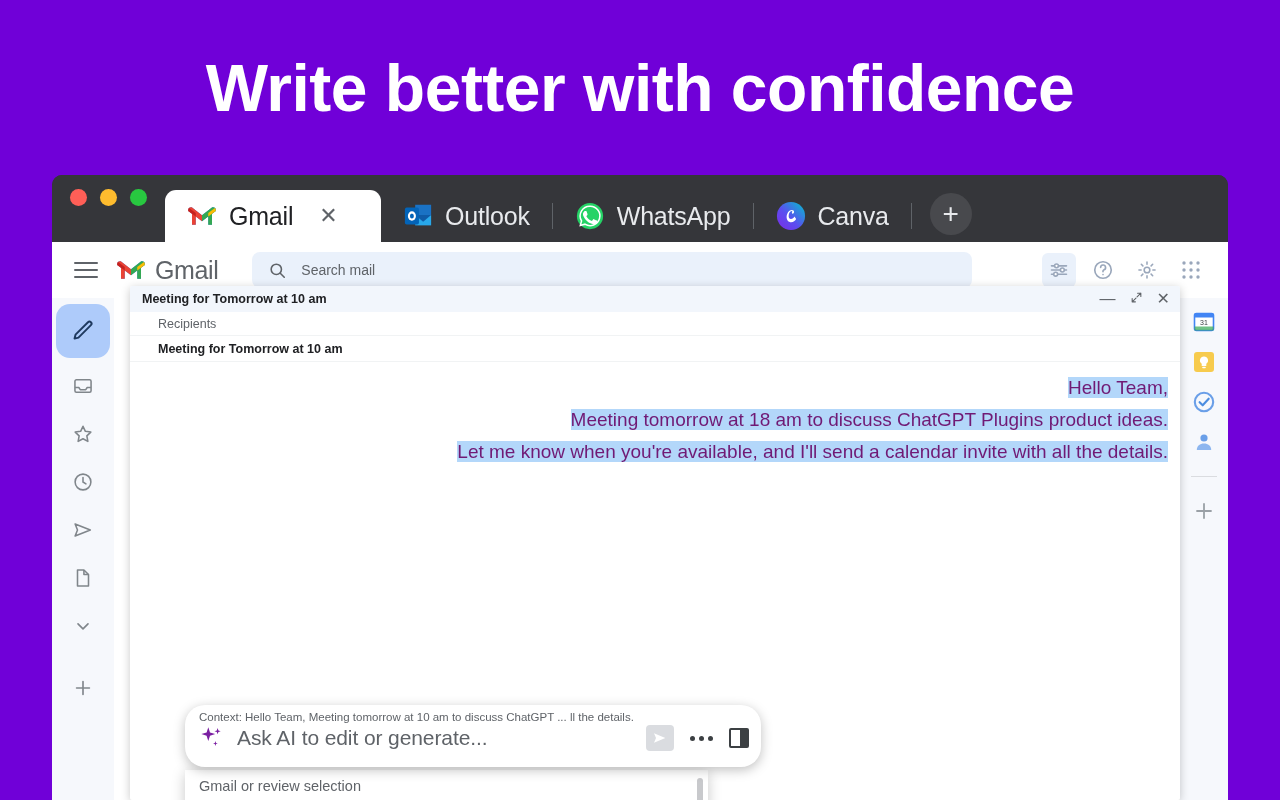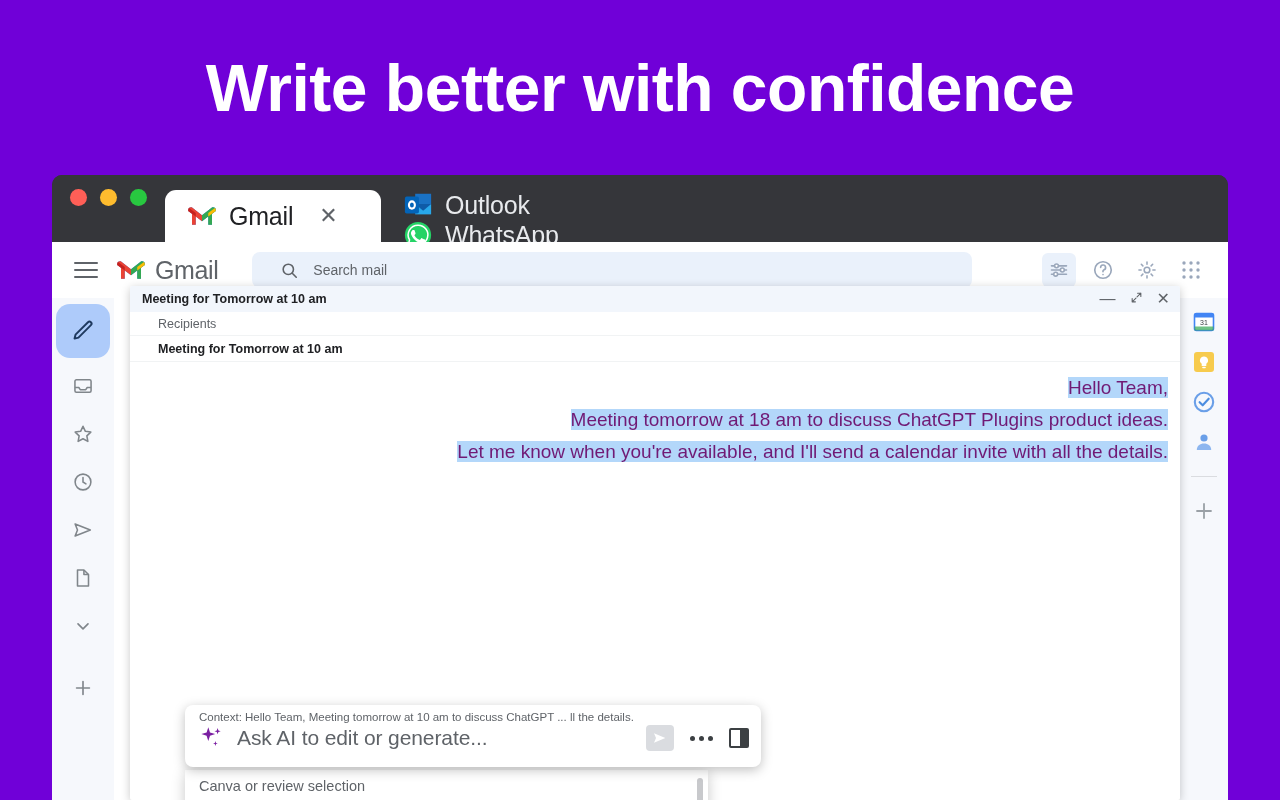--- a/index.html
+++ b/index.html
@@ -64,21 +64,21 @@
   }
   .tab-active .tab-label {
     font-size: 25px; color: #202124; font-weight: 500;
     letter-spacing: -0.2px;
   }
   .tab-close {
     font-size: 22px; color: #5f6368; margin-left: 14px;
     line-height: 1; cursor: pointer;
   }
 
-  .tab-rest { display: flex; align-items: flex-start; height: 52px; flex-direction: column; }
+  .tab-rest { display: flex; align-items: center; height: 52px; }
   .tab-item {
     display: flex; align-items: center; gap: 12px;
     padding: 0 22px; height: 52px;
   }
   .tab-item .tab-label {
     font-size: 25px; color: #e8eaed; font-weight: 400;
     letter-spacing: -0.2px; white-space: nowrap;
   }
   .tab-sep { width: 1px; height: 26px; background: #5f6368; }
   .newtab {
@@ -112,21 +112,21 @@
   .gm-logo-text { font-size: 25px; color: #5f6368; letter-spacing: -0.4px; }
 
   .searchbar {
     margin-left: 34px;
     flex: 1;
     max-width: 720px;
     height: 36px;
     background: #eaf1fb;
     border-radius: 8px;
     display: flex; align-items: center;
-    padding: 0 28px;
+    padding: 0 16px;
     gap: 14px;
   }
   .search-ph { color: #5f6368; font-size: 14px; }
 
   .gm-header-icons {
     margin-left: auto;
     display: flex; align-items: center; gap: 10px;
     padding-right: 6px;
   }
   .gm-icon-btn {
@@ -207,21 +207,21 @@
   }
   .compose-body .line { display: block; white-space: nowrap; }
   .compose-body .sel { background: #b3d7fa; }
 
   
   .ai-popup {
     position: absolute;
     left: 133px; top: 463px;
     width: 576px; height: 62px;
     background: #ffffff;
-    border-radius: 8px;
+    border-radius: 20px;
     box-shadow: 0 3px 12px rgba(0,0,0,0.25);
     padding: 6px 12px 0 14px;
     z-index: 40;
   }
   .ai-context {
     font-size: 11.5px; color: #5f6368;
     white-space: nowrap; overflow: hidden;
     margin-bottom: 2px;
   }
   .ai-inputrow { display: flex; align-items: center; gap: 12px; }
@@ -520,21 +520,21 @@
       </div>
 
       <div class="compose-body">
         <span class="line"><span class="sel">Hello Team,</span></span>
         <span class="line"><span class="sel">Meeting tomorrow at 18 am to discuss ChatGPT Plugins product ideas.</span></span>
         <span class="line"><span class="sel">Let me know when you're available, and I'll send a calendar invite with all the details.</span></span>
       </div>
     </div>
 
     <div class="ai-menu">
-      <div class="ai-menu-label">Canva or review selection</div>
+      <div class="ai-menu-label">Gmail or review selection</div>
 
       <div class="ai-scroll"></div>
     </div>
 
     <div class="ai-popup">
       <div class="ai-context">Context: Hello Team, Meeting tomorrow at 10 am to discuss ChatGPT ... ll the details.</div>
       <div class="ai-inputrow">
         <span class="ai-spark">
           <svg viewBox="0 0 26 26" fill="#7b1fa2">
             <path d="M9.3 2.2 11 7.4l5.2 1.7-5.2 1.7L9.3 16l-1.7-5.2L2.4 9.1l5.2-1.7z"></path>

